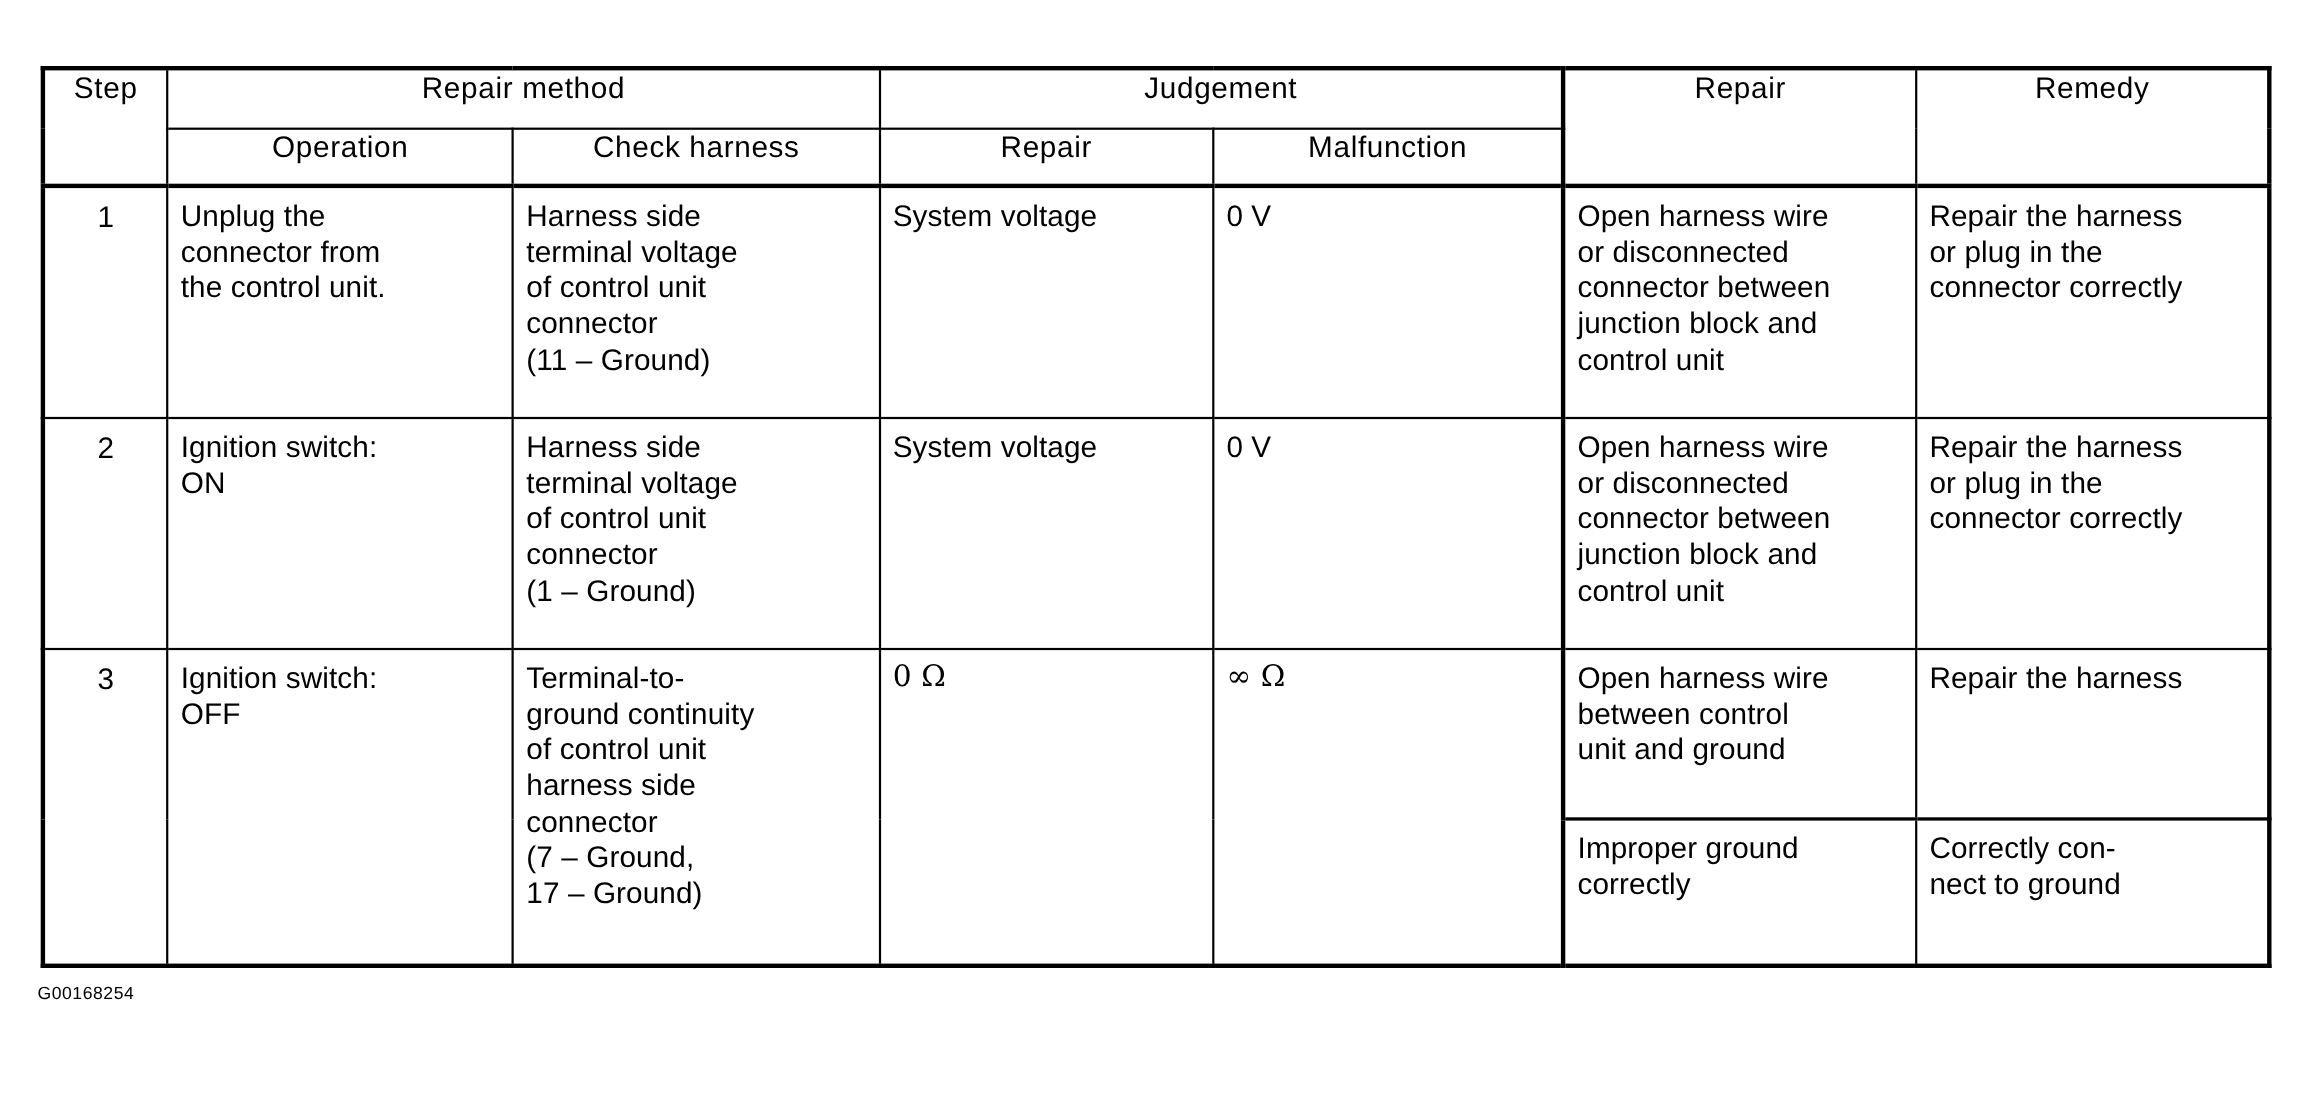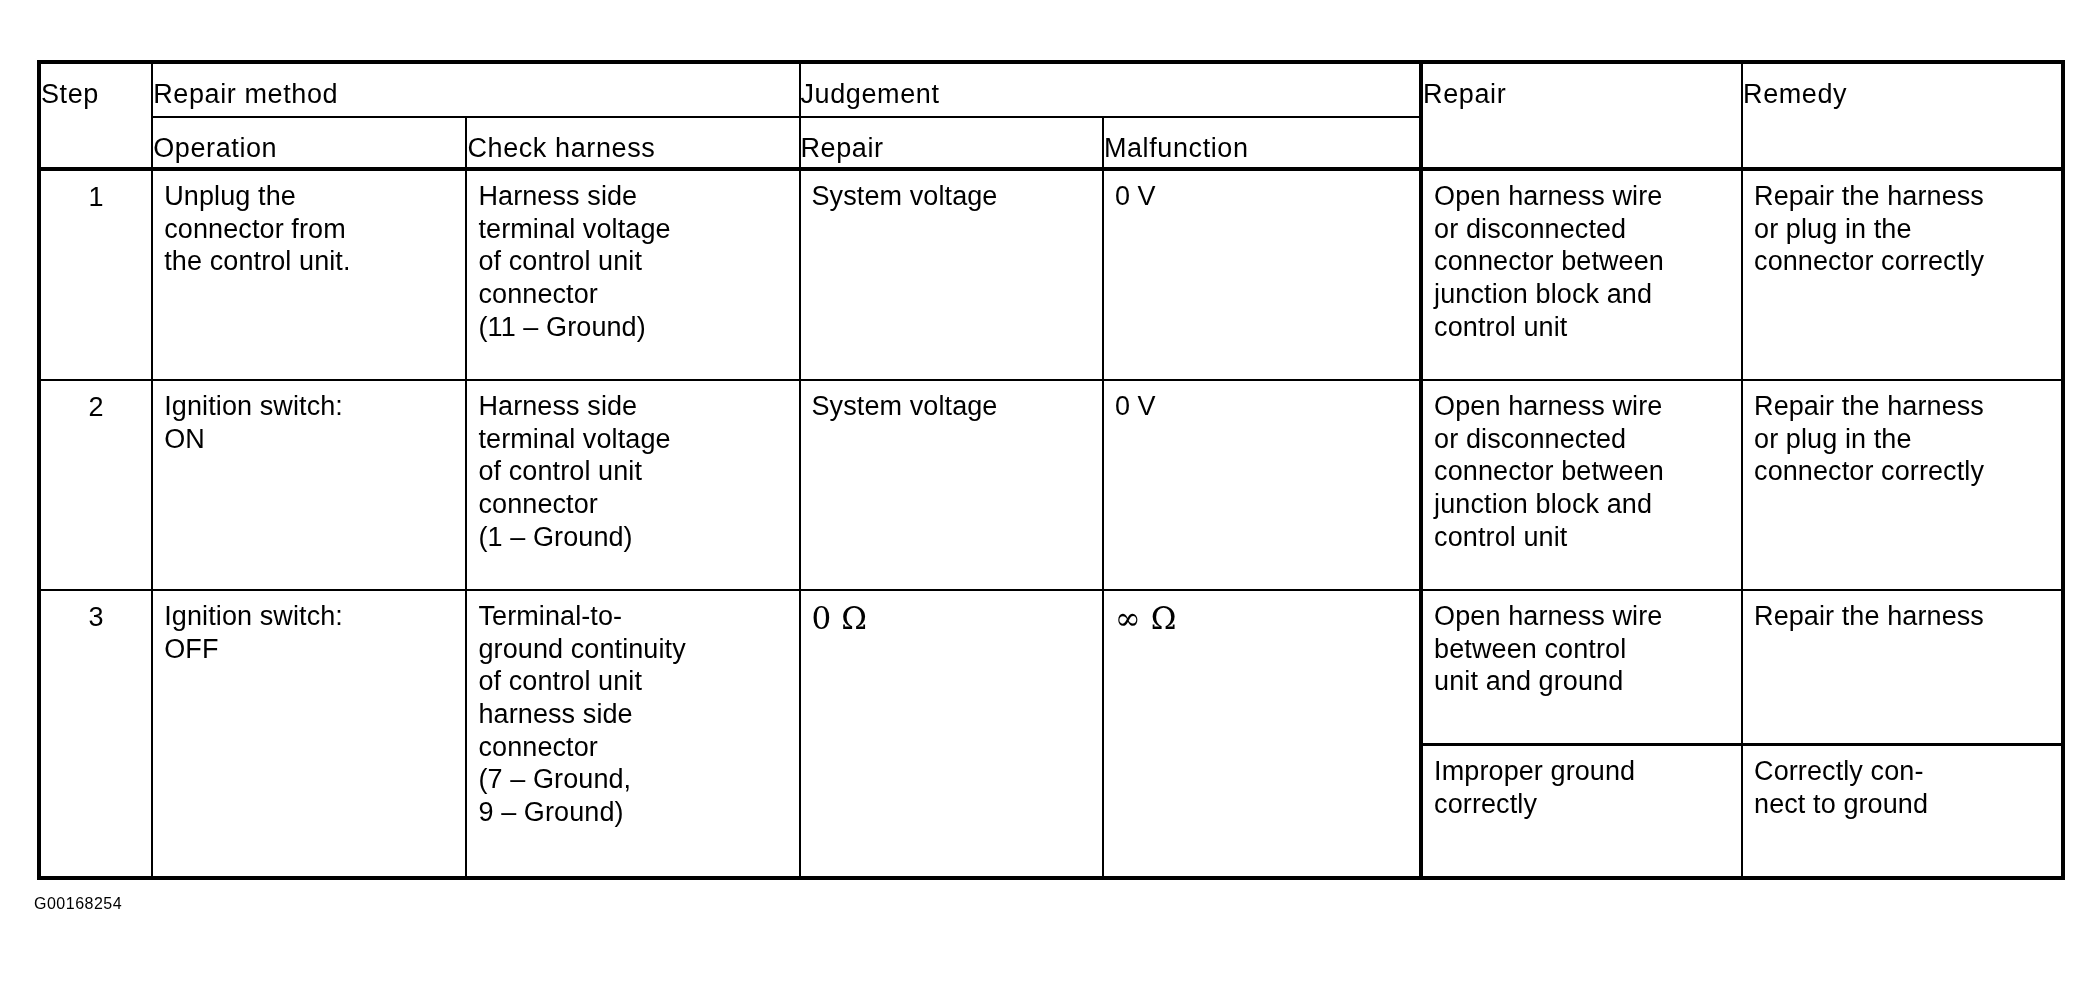--- a/index.html
+++ b/index.html
@@ -57,23 +57,22 @@
     padding: 9px 11px 4px 11px;
     font-size: 27px;
     line-height: 1.21;
     letter-spacing: 0.1px;
     white-space: pre-line;
   }
 
   .hdr-inner {
     font-size: 27px;
     line-height: 1.2;
-    text-align: left;
+    text-align: center;
     letter-spacing: 0.6px;
-    margin-top: 14px;
   }
 
   
   .hdr {
     vertical-align: middle;
     text-align: center;
   }
 
   .step-cell {
     text-align: center;
@@ -92,21 +91,21 @@
   .thick-top {
     border-top: 4px solid #000 !important;
   }
   .thick-bottom {
     border-bottom: 3px solid #000 !important;
   }
 
   
   .sym {
     font-family: "DejaVu Serif", "Liberation Serif", serif;
-    font-size: 31px;
+    font-size: 27px;
   }
 
   
   #caption {
     position: absolute;
     left: 34px;
     top: 896px;
     font-size: 16px;
     letter-spacing: 0.5px;
     line-height: 1;
@@ -259,21 +258,21 @@
             <div class="cell-inner">Ignition switch:
     OFF</div>
           </td>
           <td rowspan="2">
             <div class="cell-inner">Terminal-to-
 ground continuity
 of control unit
 harness side
 connector
 (7 – Ground,
-9 – Ground)</div>
+17 – Ground)</div>
           </td>
           <td rowspan="2">
             <div class="cell-inner sym">0 Ω</div>
           </td>
           <td rowspan="2">
             <div class="cell-inner sym">∞ Ω</div>
           </td>
           <td class="thick-left thick-bottom">
             <div class="cell-inner">Open harness wire
 between control

